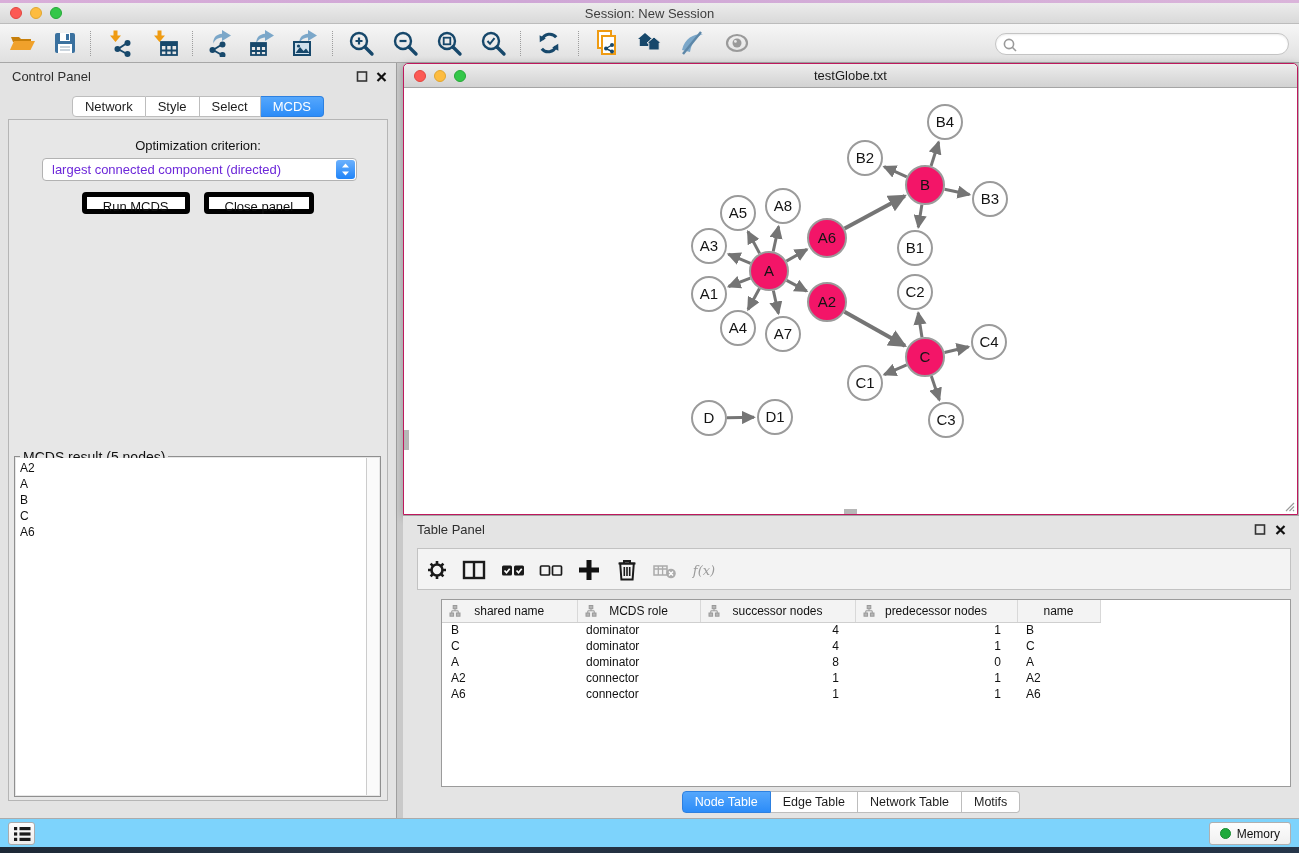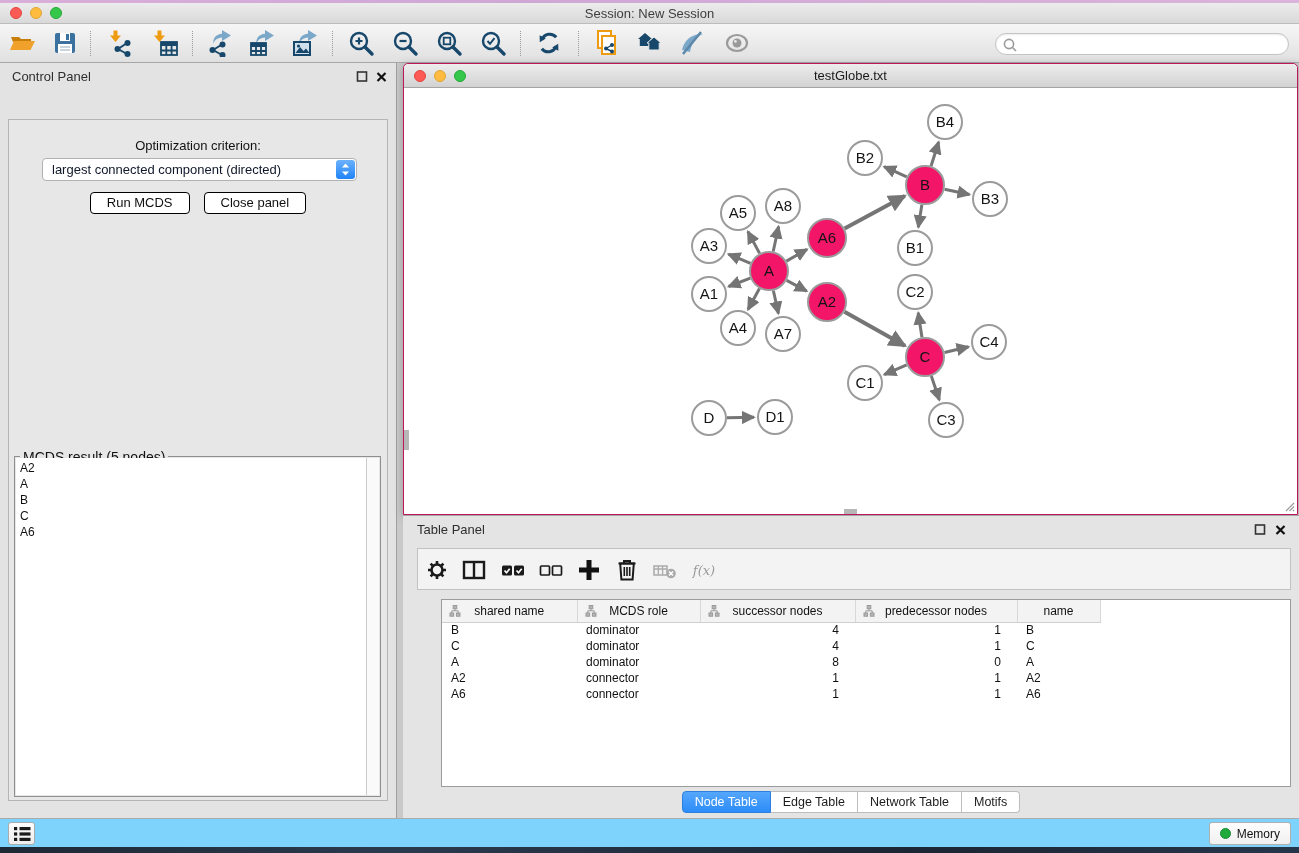--- a/index.html
+++ b/index.html
@@ -41,25 +41,25 @@
   .cp-seg { top:33px; }
   .seg-btn { height:21px; line-height:19px; text-align:center; font-size:13px; color:#1c1c1c;
     background:#fff; border:1px solid #bdbdbd; border-left:none; padding:0 12px; }
   .seg-btn:first-child { border-left:1px solid #bdbdbd; border-radius:4px 0 0 4px; }
   .seg-btn:last-child { border-radius:0 4px 4px 0; }
   .seg-btn.active { background:linear-gradient(#55a7fc,#2c8cf8); color:#fff; border-color:#2d80e0; }
   .cp-content { position:absolute; left:8px; right:8px; top:56px; bottom:17px; background:#e7e7e7; border:1px solid #b5b5b5; }
   .opt-label { position:absolute; left:0; right:0; top:18px; text-align:center; font-size:13px; color:#111; }
   .dropdown { position:absolute; left:33px; top:38px; width:315px; height:23px; background:#fff;
     border:1px solid #b2b2b2; border-radius:4px; }
-  .dropdown .dd-text { position:absolute; left:9px; top:3px; font-size:13px; color:#0f172a; }
+  .dropdown .dd-text { position:absolute; left:9px; top:3px; font-size:13px; color:#6d28d9; }
   .dd-step { position:absolute; right:1px; top:1px; width:19px; height:19px; border-radius:3px;
     background:linear-gradient(#6cb1fd,#2084f8); display:flex; align-items:center; justify-content:center; }
   .btn-row { position:absolute; left:0; right:0; top:72px; display:flex; justify-content:center; gap:14px; }
-  .mac-btn { height:22px; line-height:20px; background:#fff; border:1px solid #000000; border-radius:4px;
+  .mac-btn { height:22px; line-height:20px; background:#fff; border:5px solid #000000; border-radius:4px;
     font-size:13px; color:#111; padding:0 16px; }
   .result-box { position:absolute; left:5px; right:6px; top:336px; bottom:3px; border:1px solid #8f8f8f; }
   .box-legend { position:absolute; top:-8px; left:5px; background:#e7e7e7; padding:0 3px; font-size:14px; color:#111; }
   .mcds-list { position:absolute; left:1px; right:14px; top:1px; bottom:1px; background:#fff; overflow:hidden;
     font-size:12px; color:#111; padding:2px 0 0 4px; }
   .mcds-list div { line-height:16px; }
   .list-scroll { position:absolute; right:1px; top:1px; bottom:1px; width:13px; background:#fafafa; border-left:1px solid #cccccc; }
 
   
   .rightarea { position:absolute; left:397px; right:0; top:0; bottom:0; }
@@ -264,20 +264,26 @@
 
     <div class="cpanel">
       <div class="panel-title">Control Panel</div>
       <svg class="win-ic" style="left:356px" width="13" height="13">
           <rect x="1.5" y="2" width="9" height="9" fill="none" stroke="#333" stroke-width="1.6"></rect>
         </svg>
       <svg class="win-ic" style="left:375px" width="13" height="13">
           <path d="M2.5 3l8 8M10.5 3l-8 8" stroke="#111" stroke-width="2.2"></path>
         </svg>
 
+      <div class="seg cp-seg">
+        <div class="seg-btn">Network</div>
+        <div class="seg-btn">Style</div>
+        <div class="seg-btn">Select</div>
+        <div class="seg-btn active">MCDS</div>
+      </div>
 
       <div class="cp-content">
         <div class="opt-label">Optimization criterion:</div>
         <div class="dropdown">
           <span class="dd-text">largest connected component (directed)</span>
           <span class="dd-step">
             <svg width="11" height="15">
                 <path d="M5.5 1.5L9 5.5H2z" fill="#fff"></path>
                 <path d="M5.5 13.5L2 9.5h7z" fill="#fff"></path>
               </svg>

